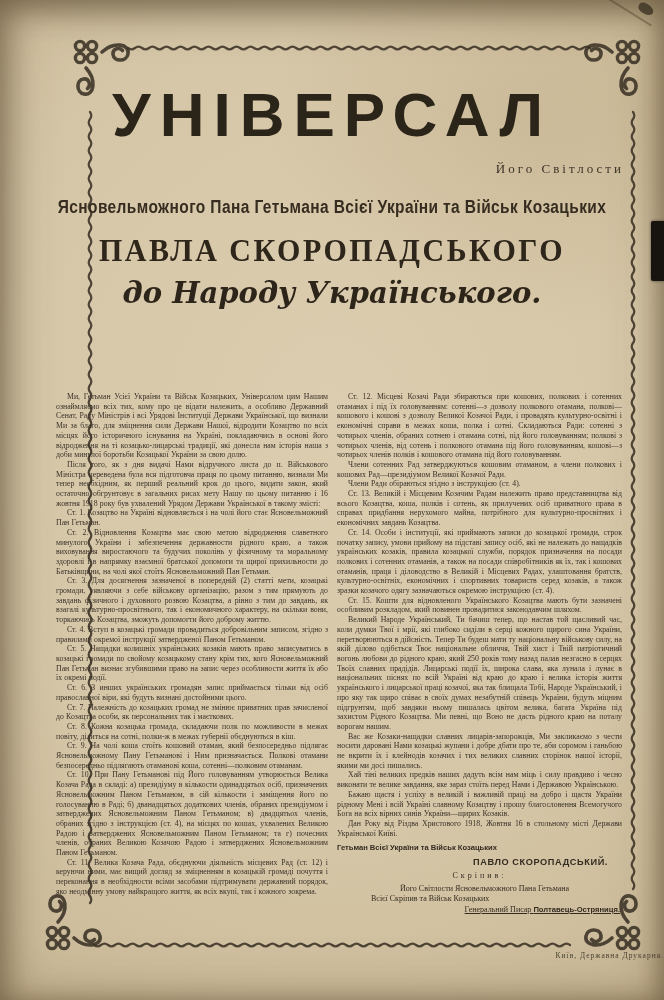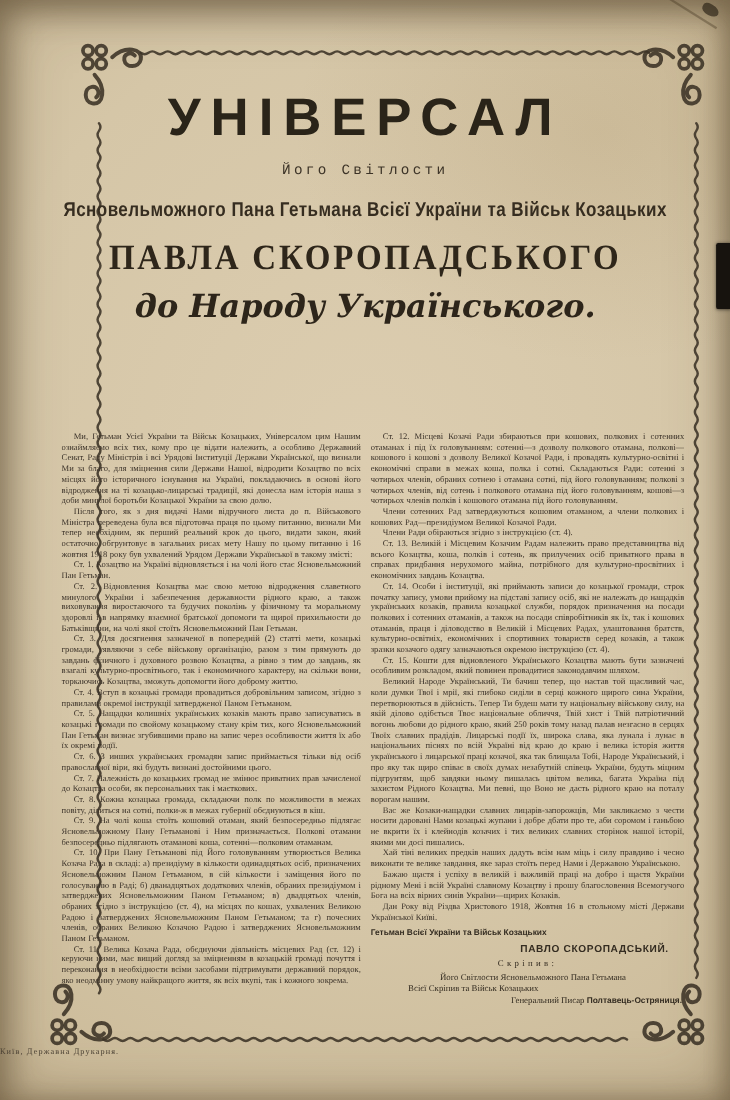--- a/index.html
+++ b/index.html
@@ -13,42 +13,42 @@
                 inset 0 16px 24px rgba(60,45,25,.28),
                 inset -10px 0 18px rgba(70,55,30,.18);
     font-family:"Liberation Serif", serif;
   }
   svg.frame{position:absolute;left:0;top:0;width:664px;height:1000px;pointer-events:none;}
   .edge-mark{position:absolute;right:0;top:221px;width:13px;height:60px;background:#17130e;border-radius:2px 0 0 2px;box-shadow:0 0 3px rgba(0,0,0,.5);}
   .crease{position:absolute;right:-6px;top:-4px;width:70px;height:34px;border-bottom:2px solid rgba(60,45,25,.35);transform:rotate(32deg);transform-origin:right top;}
   .crease-blob{position:absolute;right:10px;top:4px;width:16px;height:10px;background:rgba(40,32,20,.65);transform:rotate(28deg);border-radius:40% 60% 50% 50%;}
 
   .hdr{position:absolute;left:40px;right:40px;top:84px;text-align:center;color:#2c251b;}
-  .title{font-family:"Liberation Sans",sans-serif;font-weight:bold;font-size:48px;letter-spacing:9px;line-height:1;color:#2a2419;}
-  .sub1{margin-top:15px;font-family:Liberation Mono, monospace;font-size:13px;letter-spacing:3px;color:#3c3327;}
+  .title{font-family:"Liberation Sans",sans-serif;font-weight:bold;font-size:62px;letter-spacing:9px;line-height:1;color:#2a2419;}
+  .sub1{margin-top:15px;font-family:Liberation Serif, serif;font-size:13px;letter-spacing:3px;color:#3c3327;text-align:right;}
   .dign{margin-top:21px;font-family:"Liberation Sans",sans-serif;font-weight:bold;font-size:15.5px;letter-spacing:.4px;color:#362d20;transform:scaleY(1.18);white-space:nowrap;}
   .bigname{margin-top:17px;font-family:"Liberation Serif",serif;font-weight:bold;font-size:30px;letter-spacing:2.5px;color:#2e261a;transform:scaleY(1.08);white-space:nowrap;}
   .addr{margin-top:9px;font-family:"DejaVu Serif",serif;font-style:italic;font-weight:bold;font-size:29px;color:#2d251a;}
 
   .cols{position:absolute;left:56px;top:392px;width:566px;height:574px;display:flex;gap:9px;overflow:hidden;}
   .col{text-align:justify;color:#3a3128;font-size:7.8px;line-height:9.7px;}
   .col-left{width:272px;}
   .col-right{width:285px;}
   .col p{margin:0;text-indent:11px;word-spacing:.3px;}
 
   .sig{margin-top:5px;font-size:8px;line-height:10.5px;color:#342c21;}
   .sig-pos{text-align:left;font-weight:bold;font-family:"Liberation Sans",sans-serif;font-size:7.6px;}
   .sig-name{text-align:right;padding-right:14px;font-weight:bold;font-family:"Liberation Sans",sans-serif;font-size:9.2px;letter-spacing:.6px;margin-top:3px;}
   .sig-label{text-align:center;letter-spacing:3px;margin-top:4px;}
   .sig-l1{text-align:center;padding-left:10px;margin-top:2px;}
   .sig-l2{text-align:left;padding-left:34px;}
-  .sig-l3{text-align:right;padding-right:2px;}
+  .sig-l3{text-align:right;padding-right:2px;text-decoration:underline;}
   .sig-l3 b{font-family:"Liberation Sans",sans-serif;font-size:7.6px;}
 
-  .imprint{position:absolute;left:0;right:0;top:951px;text-align:left;font-size:7.5px;letter-spacing:1px;color:#4a4033;}
+  .imprint{position:absolute;left:0;right:0;top:951px;text-align:right;font-size:7.5px;letter-spacing:1px;color:#4a4033;}
 </style>
 </head>
 <body>
 
 <div class="page">
 
   <svg class="frame" id="frame" viewBox="0 0 664 1000">
       <path d="M 128 48 q 3.5 2.6 7 0 q 3.5 -2.6 7 0 q 3.5 2.6 7 0 q 3.5 -2.6 7 0 q 3.5 2.6 7 0 q 3.5 -2.6 7 0 q 3.5 2.6 7 0 q 3.5 -2.6 7 0 q 3.5 2.6 7 0 q 3.5 -2.6 7 0 q 3.5 2.6 7 0 q 3.5 -2.6 7 0 q 3.5 2.6 7 0 q 3.5 -2.6 7 0 q 3.5 2.6 7 0 q 3.5 -2.6 7 0 q 3.5 2.6 7 0 q 3.5 -2.6 7 0 q 3.5 2.6 7 0 q 3.5 -2.6 7 0 q 3.5 2.6 7 0 q 3.5 -2.6 7 0 q 3.5 2.6 7 0 q 3.5 -2.6 7 0 q 3.5 2.6 7 0 q 3.5 -2.6 7 0 q 3.5 2.6 7 0 q 3.5 -2.6 7 0 q 3.5 2.6 7 0 q 3.5 -2.6 7 0 q 3.5 2.6 7 0 q 3.5 -2.6 7 0 q 3.5 2.6 7 0 q 3.5 -2.6 7 0 q 3.5 2.6 7 0 q 3.5 -2.6 7 0 q 3.5 2.6 7 0 q 3.5 -2.6 7 0 q 3.5 2.6 7 0 q 3.5 -2.6 7 0 q 3.5 2.6 7 0 q 3.5 -2.6 7 0 q 3.5 2.6 7 0 q 3.5 -2.6 7 0 q 3.5 2.6 7 0 q 3.5 -2.6 7 0 q 3.5 2.6 7 0 q 3.5 -2.6 7 0 q 3.5 2.6 7 0 q 3.5 -2.6 7 0 q 3.5 2.6 7 0 q 3.5 -2.6 7 0 q 3.5 2.6 7 0 q 3.5 -2.6 7 0 q 3.5 2.6 7 0 q 3.5 -2.6 7 0 q 3.5 2.6 7 0 q 3.5 -2.6 7 0 q 3.5 2.6 7 0 q 3.5 -2.6 7 0 q 3.5 2.6 7 0 q 3.5 -2.6 7 0 q 3.5 2.6 7 0 q 3.5 -2.6 7 0 q 3.5 2.6 7 0 q 3.5 -2.6 7 0" fill="none" stroke="#3b3226" stroke-width="2.2" stroke-linecap="round" opacity="0.88"></path>
       <path d="M 633 112 q 2.6 3.5 0 7 q -2.6 3.5 0 7 q 2.6 3.5 0 7 q -2.6 3.5 0 7 q 2.6 3.5 0 7 q -2.6 3.5 0 7 q 2.6 3.5 0 7 q -2.6 3.5 0 7 q 2.6 3.5 0 7 q -2.6 3.5 0 7 q 2.6 3.5 0 7 q -2.6 3.5 0 7 q 2.6 3.5 0 7 q -2.6 3.5 0 7 q 2.6 3.5 0 7 q -2.6 3.5 0 7 q 2.6 3.5 0 7 q -2.6 3.5 0 7 q 2.6 3.5 0 7 q -2.6 3.5 0 7 q 2.6 3.5 0 7 q -2.6 3.5 0 7 q 2.6 3.5 0 7 q -2.6 3.5 0 7 q 2.6 3.5 0 7 q -2.6 3.5 0 7 q 2.6 3.5 0 7 q -2.6 3.5 0 7 q 2.6 3.5 0 7 q -2.6 3.5 0 7 q 2.6 3.5 0 7 q -2.6 3.5 0 7 q 2.6 3.5 0 7 q -2.6 3.5 0 7 q 2.6 3.5 0 7 q -2.6 3.5 0 7 q 2.6 3.5 0 7 q -2.6 3.5 0 7 q 2.6 3.5 0 7 q -2.6 3.5 0 7 q 2.6 3.5 0 7 q -2.6 3.5 0 7 q 2.6 3.5 0 7 q -2.6 3.5 0 7 q 2.6 3.5 0 7 q -2.6 3.5 0 7 q 2.6 3.5 0 7 q -2.6 3.5 0 7 q 2.6 3.5 0 7 q -2.6 3.5 0 7 q 2.6 3.5 0 7 q -2.6 3.5 0 7 q 2.6 3.5 0 7 q -2.6 3.5 0 7 q 2.6 3.5 0 7 q -2.6 3.5 0 7 q 2.6 3.5 0 7 q -2.6 3.5 0 7 q 2.6 3.5 0 7 q -2.6 3.5 0 7 q 2.6 3.5 0 7 q -2.6 3.5 0 7 q 2.6 3.5 0 7 q -2.6 3.5 0 7 q 2.6 3.5 0 7 q -2.6 3.5 0 7 q 2.6 3.5 0 7 q -2.6 3.5 0 7 q 2.6 3.5 0 7 q -2.6 3.5 0 7 q 2.6 3.5 0 7 q -2.6 3.5 0 7 q 2.6 3.5 0 7 q -2.6 3.5 0 7 q 2.6 3.5 0 7 q -2.6 3.5 0 7 q 2.6 3.5 0 7 q -2.6 3.5 0 7 q 2.6 3.5 0 7 q -2.6 3.5 0 7 q 2.6 3.5 0 7 q -2.6 3.5 0 7 q 2.6 3.5 0 7 q -2.6 3.5 0 7 q 2.6 3.5 0 7 q -2.6 3.5 0 7 q 2.6 3.5 0 7 q -2.6 3.5 0 7 q 2.6 3.5 0 7 q -2.6 3.5 0 7 q 2.6 3.5 0 7 q -2.6 3.5 0 7 q 2.6 3.5 0 7 q -2.6 3.5 0 7 q 2.6 3.5 0 7 q -2.6 3.5 0 7 q 2.6 3.5 0 7 q -2.6 3.5 0 7 q 2.6 3.5 0 7 q -2.6 3.5 0 7 q 2.6 3.5 0 7 q -2.6 3.5 0 7 q 2.6 3.5 0 7 q -2.6 3.5 0 7 q 2.6 3.5 0 7 q -2.6 3.5 0 7 q 2.6 3.5 0 7 q -2.6 3.5 0 7 q 2.6 3.5 0 7 q -2.6 3.5 0 7 q 2.6 3.5 0 7" fill="none" stroke="#3b3226" stroke-width="2.2" stroke-linecap="round" opacity="0.88"></path>
       <path d="M 94 945 q 3.5 2.6 7 0 q 3.5 -2.6 7 0 q 3.5 2.6 7 0 q 3.5 -2.6 7 0 q 3.5 2.6 7 0 q 3.5 -2.6 7 0 q 3.5 2.6 7 0 q 3.5 -2.6 7 0 q 3.5 2.6 7 0 q 3.5 -2.6 7 0 q 3.5 2.6 7 0 q 3.5 -2.6 7 0 q 3.5 2.6 7 0 q 3.5 -2.6 7 0 q 3.5 2.6 7 0 q 3.5 -2.6 7 0 q 3.5 2.6 7 0 q 3.5 -2.6 7 0 q 3.5 2.6 7 0 q 3.5 -2.6 7 0 q 3.5 2.6 7 0 q 3.5 -2.6 7 0 q 3.5 2.6 7 0 q 3.5 -2.6 7 0 q 3.5 2.6 7 0 q 3.5 -2.6 7 0 q 3.5 2.6 7 0 q 3.5 -2.6 7 0 q 3.5 2.6 7 0 q 3.5 -2.6 7 0 q 3.5 2.6 7 0 q 3.5 -2.6 7 0 q 3.5 2.6 7 0 q 3.5 -2.6 7 0 q 3.5 2.6 7 0 q 3.5 -2.6 7 0 q 3.5 2.6 7 0 q 3.5 -2.6 7 0 q 3.5 2.6 7 0 q 3.5 -2.6 7 0 q 3.5 2.6 7 0 q 3.5 -2.6 7 0 q 3.5 2.6 7 0 q 3.5 -2.6 7 0 q 3.5 2.6 7 0 q 3.5 -2.6 7 0 q 3.5 2.6 7 0 q 3.5 -2.6 7 0 q 3.5 2.6 7 0 q 3.5 -2.6 7 0 q 3.5 2.6 7 0 q 3.5 -2.6 7 0 q 3.5 2.6 7 0 q 3.5 -2.6 7 0 q 3.5 2.6 7 0 q 3.5 -2.6 7 0 q 3.5 2.6 7 0 q 3.5 -2.6 7 0 q 3.5 2.6 7 0 q 3.5 -2.6 7 0 q 3.5 2.6 7 0 q 3.5 -2.6 7 0 q 3.5 2.6 7 0 q 3.5 -2.6 7 0 q 3.5 2.6 7 0 q 3.5 -2.6 7 0 q 3.5 2.6 7 0 q 3.5 -2.6 7 0" fill="none" stroke="#3b3226" stroke-width="2.2" stroke-linecap="round" opacity="0.88"></path>

